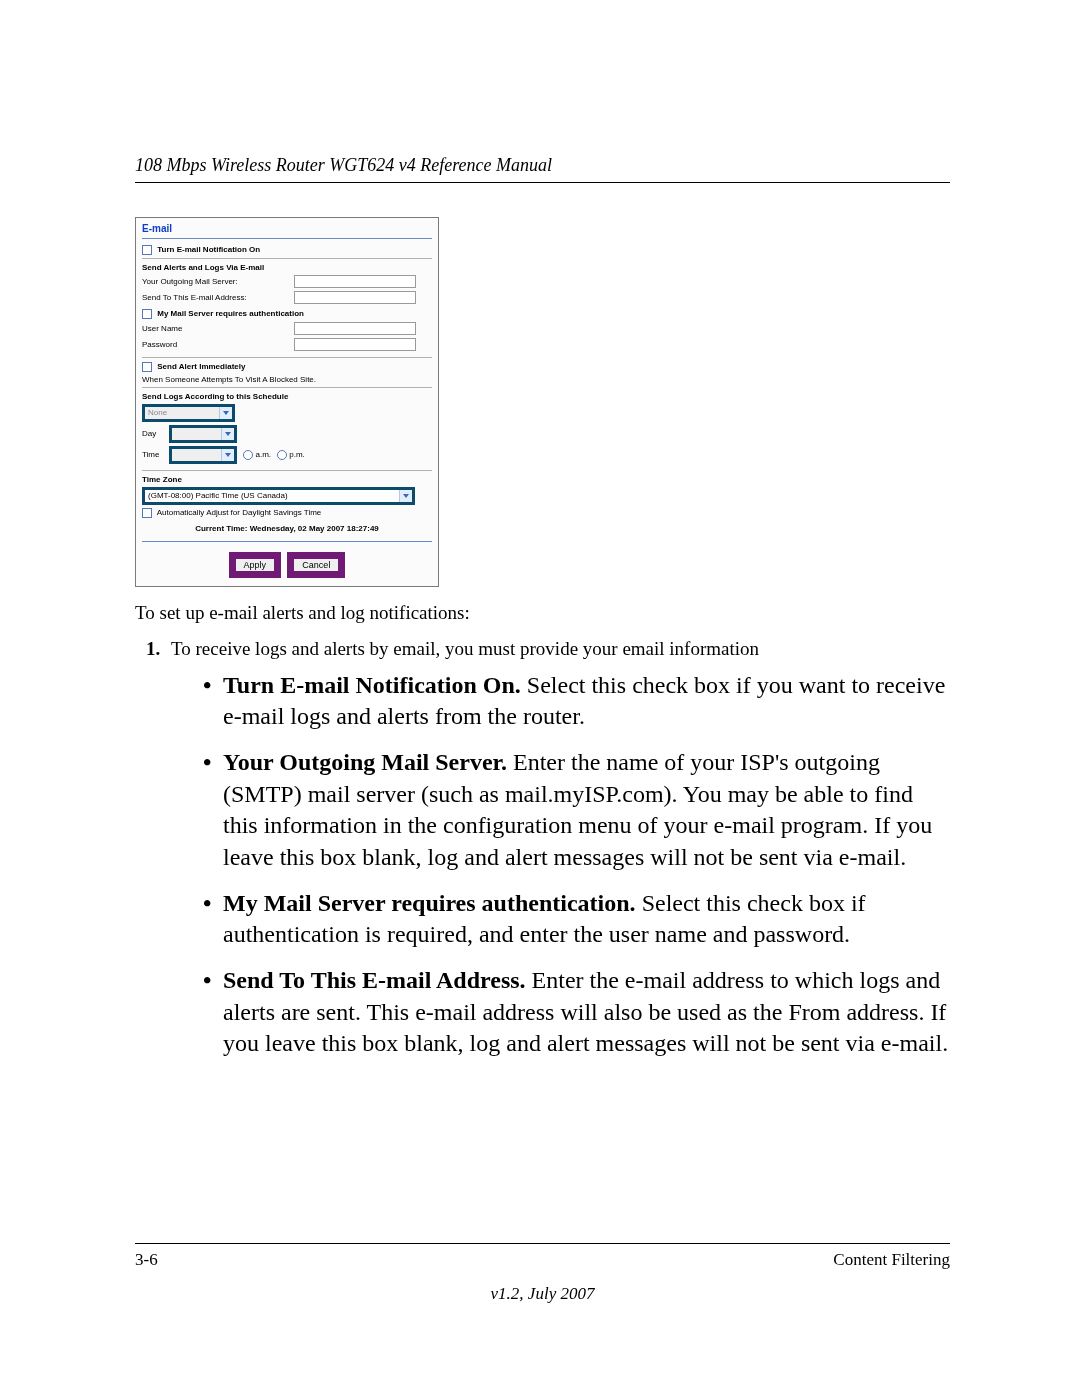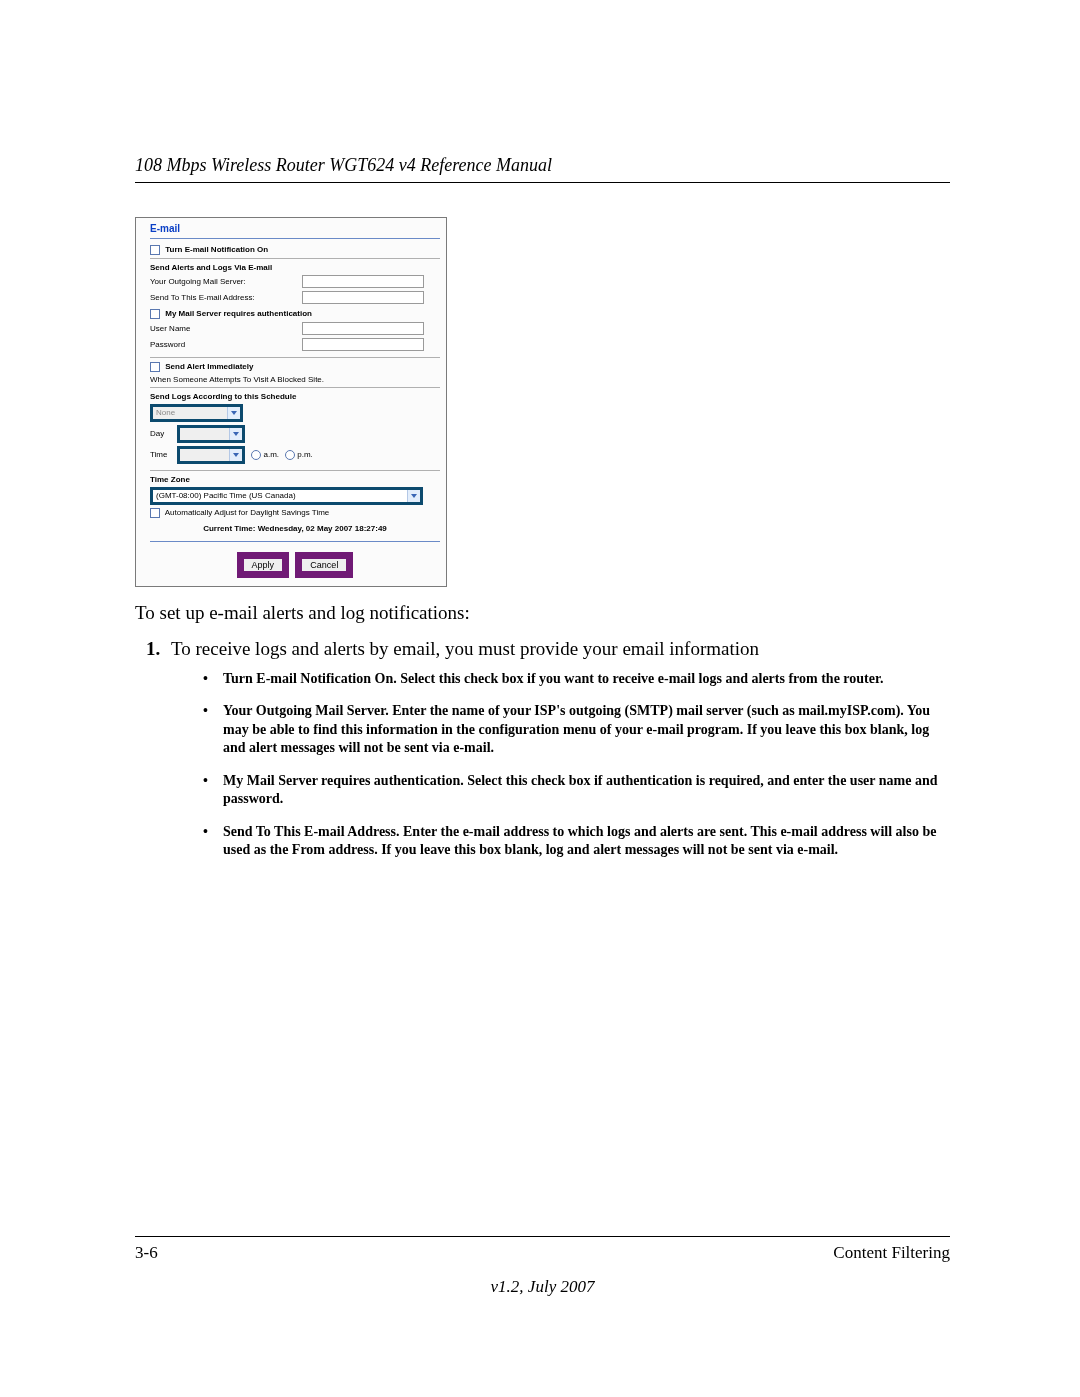--- a/index.html
+++ b/index.html
@@ -35,21 +35,21 @@
     margin: 36px 0 14px 0;
   }
   
   .figure-box {
     width: 290px;
     border: 1px solid #7a7a7a;
     background: #fbfbfb;
     font-family: Verdana, Arial, sans-serif;
     font-size: 8px;
     color: #000;
-    padding: 3px 6px 8px 14px;
+    padding: 3px 6px 8px 6px;
     margin-bottom: 14px;
   }
   .fig-title {
     color: #0a3fc6;
     font-weight: bold;
     font-size: 10px;
     margin: 2px 0 4px 0;
   }
   .sect-sep { border-top: 1px solid #6a8ac7; margin: 4px 0 6px 0; }
   .grey-sep { border-top: 1px solid #b0b0b0; margin: 3px 0 4px 0; }
@@ -125,39 +125,38 @@
     margin: 8px 0 20px 0;
   }
   .body-text { font-size: 19px; line-height: 1.3; }
   ol.top { margin: 12px 0 0 0; padding-left: 30px; font-size: 19px; }
   ol.top > li { padding-left: 6px; margin-bottom: 10px; }
   ol.top > li::marker { font-weight: bold; }
   ul.bullets {
     list-style: none;
     padding-left: 32px;
     margin: 10px 0 0 0;
-    font-size: 14px;
+    font-size: 24px;
     line-height: 1.32;
-    font-weight: bold;
   }
   ul.bullets li {
     position: relative;
     margin-bottom: 14px;
     padding-left: 20px;
   }
   ul.bullets li::before {
     content: "•";
     position: absolute;
     left: 0;
     font-weight: bold;
   }
   .footer {
     position: absolute;
     left: 135px; right: 130px;
-    bottom: 100px;
+    bottom: 93px;
   }
   .footer-rule { border-top: 1.5px solid #000; margin-bottom: 6px; }
   .footer-line {
     display: flex;
     justify-content: space-between;
     font-size: 17px;
   }
   .version {
     text-align: center;
     font-style: italic;

